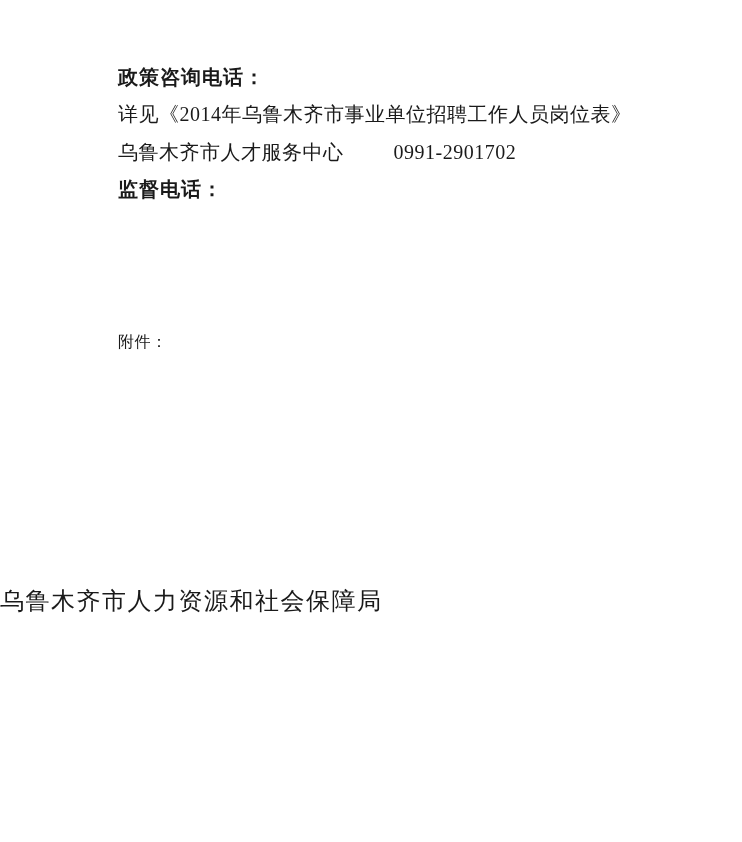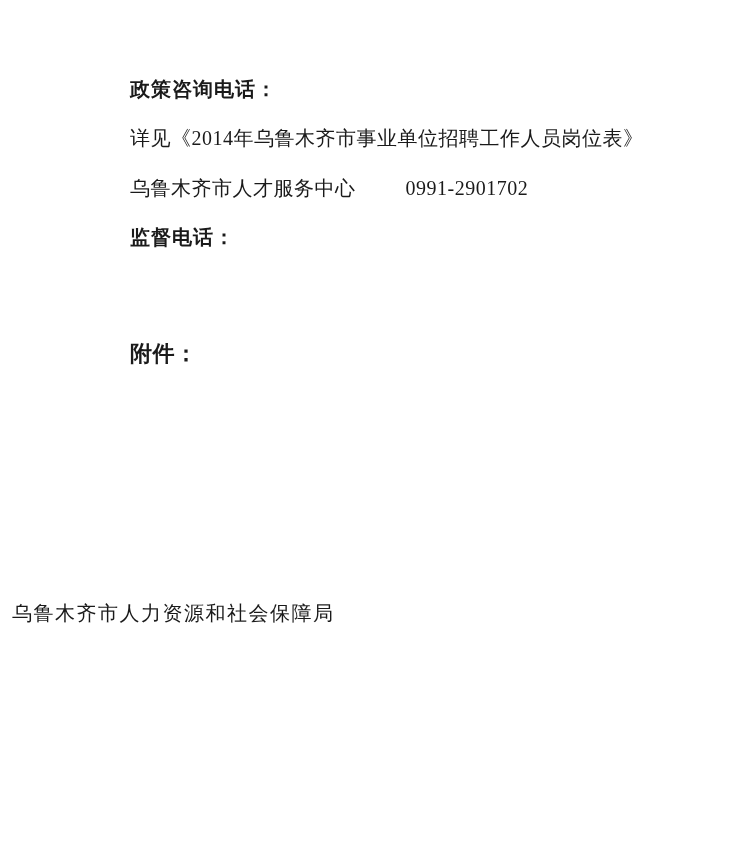--- a/index.html
+++ b/index.html
@@ -9,21 +9,21 @@
   }
   .page {
     position: relative;
     width: 742px;
     height: 842px;
     background: #ffffff;
     overflow: hidden;
     font-family: "Liberation Serif", "DejaVu Serif", serif;
     color: #1a1a1a;
   }
-  .page p { margin: 12px; }
+  .page p { margin: 0; }
 
   
   .contact {
     position: absolute;
     left: 118px;
     top: 59px;
     right: 40px;
   }
   .contact p {
     font-size: 20px;
@@ -39,37 +39,36 @@
   .gap-narrow{ display: inline-block; width: 30px; }
 
   
   .attachments {
     position: absolute;
     left: 118px;
     top: 324px;
     right: 40px;
   }
   .attachments p {
-    font-size: 22px;
+    font-size: 16px;
     line-height: 36.3px;
     letter-spacing: 0.5px;
     white-space: nowrap;
-    font-weight: bold;
   }
 
   
   .signature {
     position: absolute;
     left: 0;
     top: 581px;
     width: 742px;
   }
   .sig-org {
     margin-left: 337px;
-    font-size: 20px;
+    font-size: 24px;
     line-height: 40px;
     letter-spacing: 1.5px;
     white-space: nowrap;
   }
   .sig-date {
     margin-left: 410px;
     font-size: 20px;
     line-height: 40px;
     letter-spacing: 0.5px;
     white-space: nowrap;

